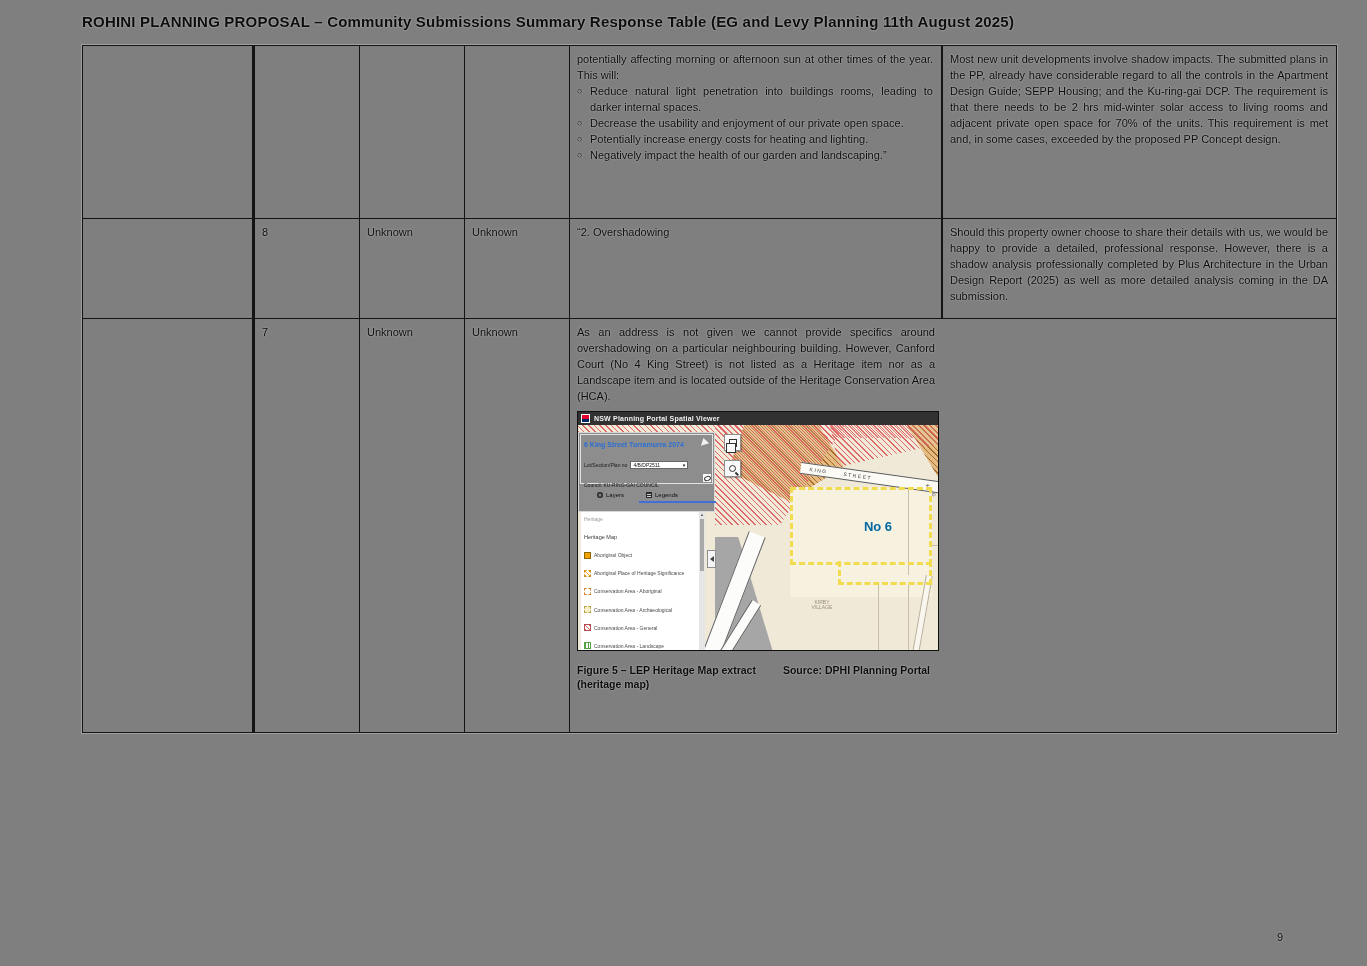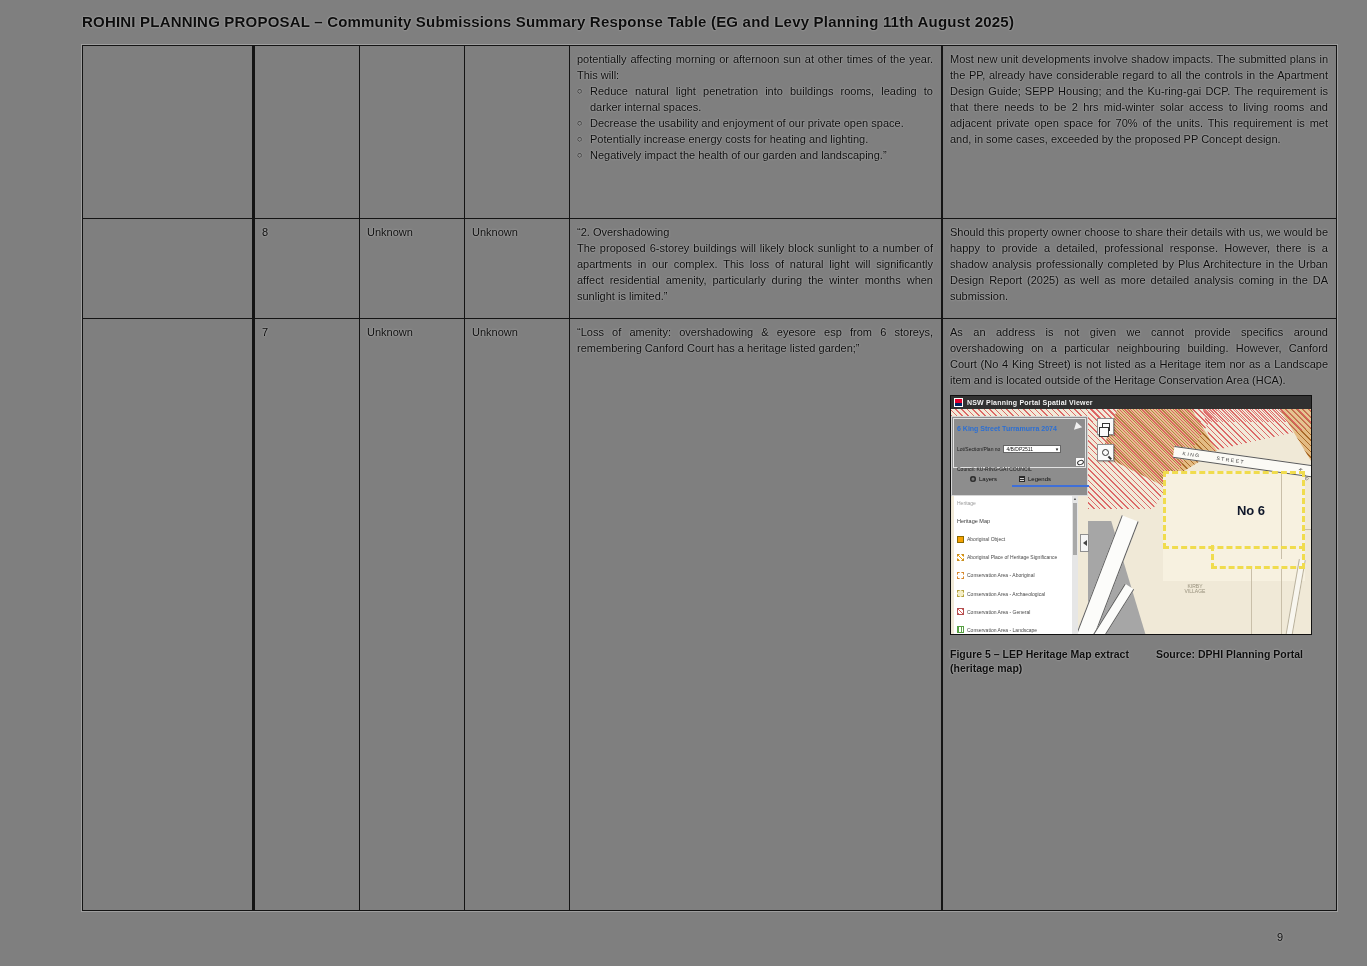--- a/index.html
+++ b/index.html
@@ -11,21 +11,21 @@
     position:relative;
     overflow:hidden;
   }
   .doc-title {
     position:absolute; left:82px; top:13px; width:1260px;
     font-size:15px; font-weight:700; letter-spacing:.2px;
     text-shadow:0 0 2px rgba(255,255,255,.55);
   }
   
   .rtable {
-    position:absolute; left:82px; top:45px; width:1255px; height:866px;
+    position:absolute; left:82px; top:45px; width:1255px; height:688px;
     display:grid;
     grid-template-columns:172px 105px 105px 105px 373px 1fr;
     grid-template-rows:173px 100px 1fr;
     border:1px solid #141414;
     box-shadow:0 0 0 1px rgba(255,255,255,.25);
   }
   .cell {
     border-right:1px solid #141414; border-bottom:1px solid #141414;
     padding:5px 8px 4px 7px; overflow:hidden;
     font-size:11px; line-height:16px;
@@ -68,21 +68,21 @@
   .road-king{
     left:222px; top:47px; width:146px; height:12px; transform:rotate(8deg);
     background:#fbfaf5; border-top:1.5px solid #5a5a5a; border-bottom:1.5px solid #5a5a5a;
     display:flex; align-items:center; gap:16px; padding-left:9px;
   }
   .road-lbl { font-size:5px; letter-spacing:1.5px; color:#3c3c3c; }
   .king-right { right:0px; top:58px; font-size:4.5px; letter-spacing:1px; color:#3c3c3c; transform:rotate(55deg); }
   .yd { border:3px dashed #f0dc4e; position:absolute; }
   .yd1 { left:212px; top:62px; width:142px; height:78px; }
   .yd2 { left:260px; top:136px; width:94px; height:24px; border-top:none; }
-  .no6 { left:262px; top:94px; width:76px; text-align:center; color:#0f172a; font-weight:700; font-size:13px; }
+  .no6 { left:262px; top:94px; width:76px; text-align:center; color:#0369a1; font-weight:700; font-size:13px; }
   .village { left:222px; top:175px; width:44px; text-align:center; color:#97907c; font-size:5px; line-height:5px; }
   .pline { background:#c9bfa9; position:absolute; }
   .pl1 { left:330px; top:64px; width:1px; height:86px; }
   .pl2 { left:300px; top:160px; width:1px; height:67px; }
   .pl3 { left:330px; top:160px; width:1px; height:67px; }
   .pl4 { left:354px; top:120px; width:8px; height:1px; }
   .grayzone { left:137px; top:112px; width:58px; height:115px; background:#a6a6a6; clip-path:polygon(0 0,40% 0,100% 100%,0 100%); }
   .wroad1 { left:146px; top:105px; width:18px; height:135px; background:#fcfcfa; border-left:1px solid #5f5f5f; border-right:1px solid #5f5f5f; transform:rotate(21deg); }
   .wroad2 { left:128px; top:200px; width:66px; height:11px; background:#fcfcfa; border-top:1px solid #5f5f5f; border-bottom:1px solid #5f5f5f; transform:rotate(-58deg); }
   .wroad3 { left:340px; top:150px; width:7px; height:90px; background:#f8f6ef; border-left:1px solid #b9b09a; border-right:1px solid #b9b09a; transform:rotate(10deg); }
@@ -181,33 +181,29 @@
   <div class="cell c5">
     <div class="just">Most new unit developments involve shadow impacts.  The submitted plans in the PP, already have considerable regard to all the controls in the Apartment Design Guide; SEPP Housing; and the Ku-ring-gai DCP. The requirement is that there needs to be 2 hrs mid-winter solar access to living rooms and adjacent private open space for 70% of the units. This requirement is met and, in some cases, exceeded by the proposed PP Concept design.</div>
   </div>
 
   <div class="cell c0"></div>
   <div class="cell c1">8</div>
   <div class="cell c2">Unknown</div>
   <div class="cell c3">Unknown</div>
   <div class="cell c4">
     <div>“2. Overshadowing</div>
-    <div class="just">The proposed 6-storey buildings will likely block sunlight to a number of apartments in our complex. This loss of natural light will significantly affect residential amenity, particularly during the winter months when sunlight is limited.”</div>
   </div>
   <div class="cell c5">
     <div class="just">Should this property owner choose to share their details with us, we would be happy to provide a detailed, professional response. However, there is a shadow analysis professionally completed by Plus Architecture in the Urban Design Report (2025) as well as more detailed analysis coming in the DA submission.</div>
   </div>
 
   <div class="cell c0 rlast"></div>
   <div class="cell c1 rlast">7</div>
   <div class="cell c2 rlast">Unknown</div>
   <div class="cell c3 rlast">Unknown</div>
-  <div class="cell c4 rlast">
-    <div class="just">“Loss of amenity: overshadowing &amp; eyesore esp from 6 storeys, remembering Canford Court has a heritage listed garden;”</div>
-  </div>
   <div class="cell c5 rlast">
     <div class="just">As an address is not given we cannot provide specifics around overshadowing on a particular neighbouring building. However, Canford Court (No 4 King Street) is not listed as a Heritage item nor as a Landscape item and is located outside of the Heritage Conservation Area (HCA).</div>
 
     <div class="mapfig">
       <div class="mv-header">
         <span class="mv-logo"></span>
         <span class="mv-title">NSW Planning Portal Spatial Viewer</span>
       </div>
 
       <div class="mv-map">

